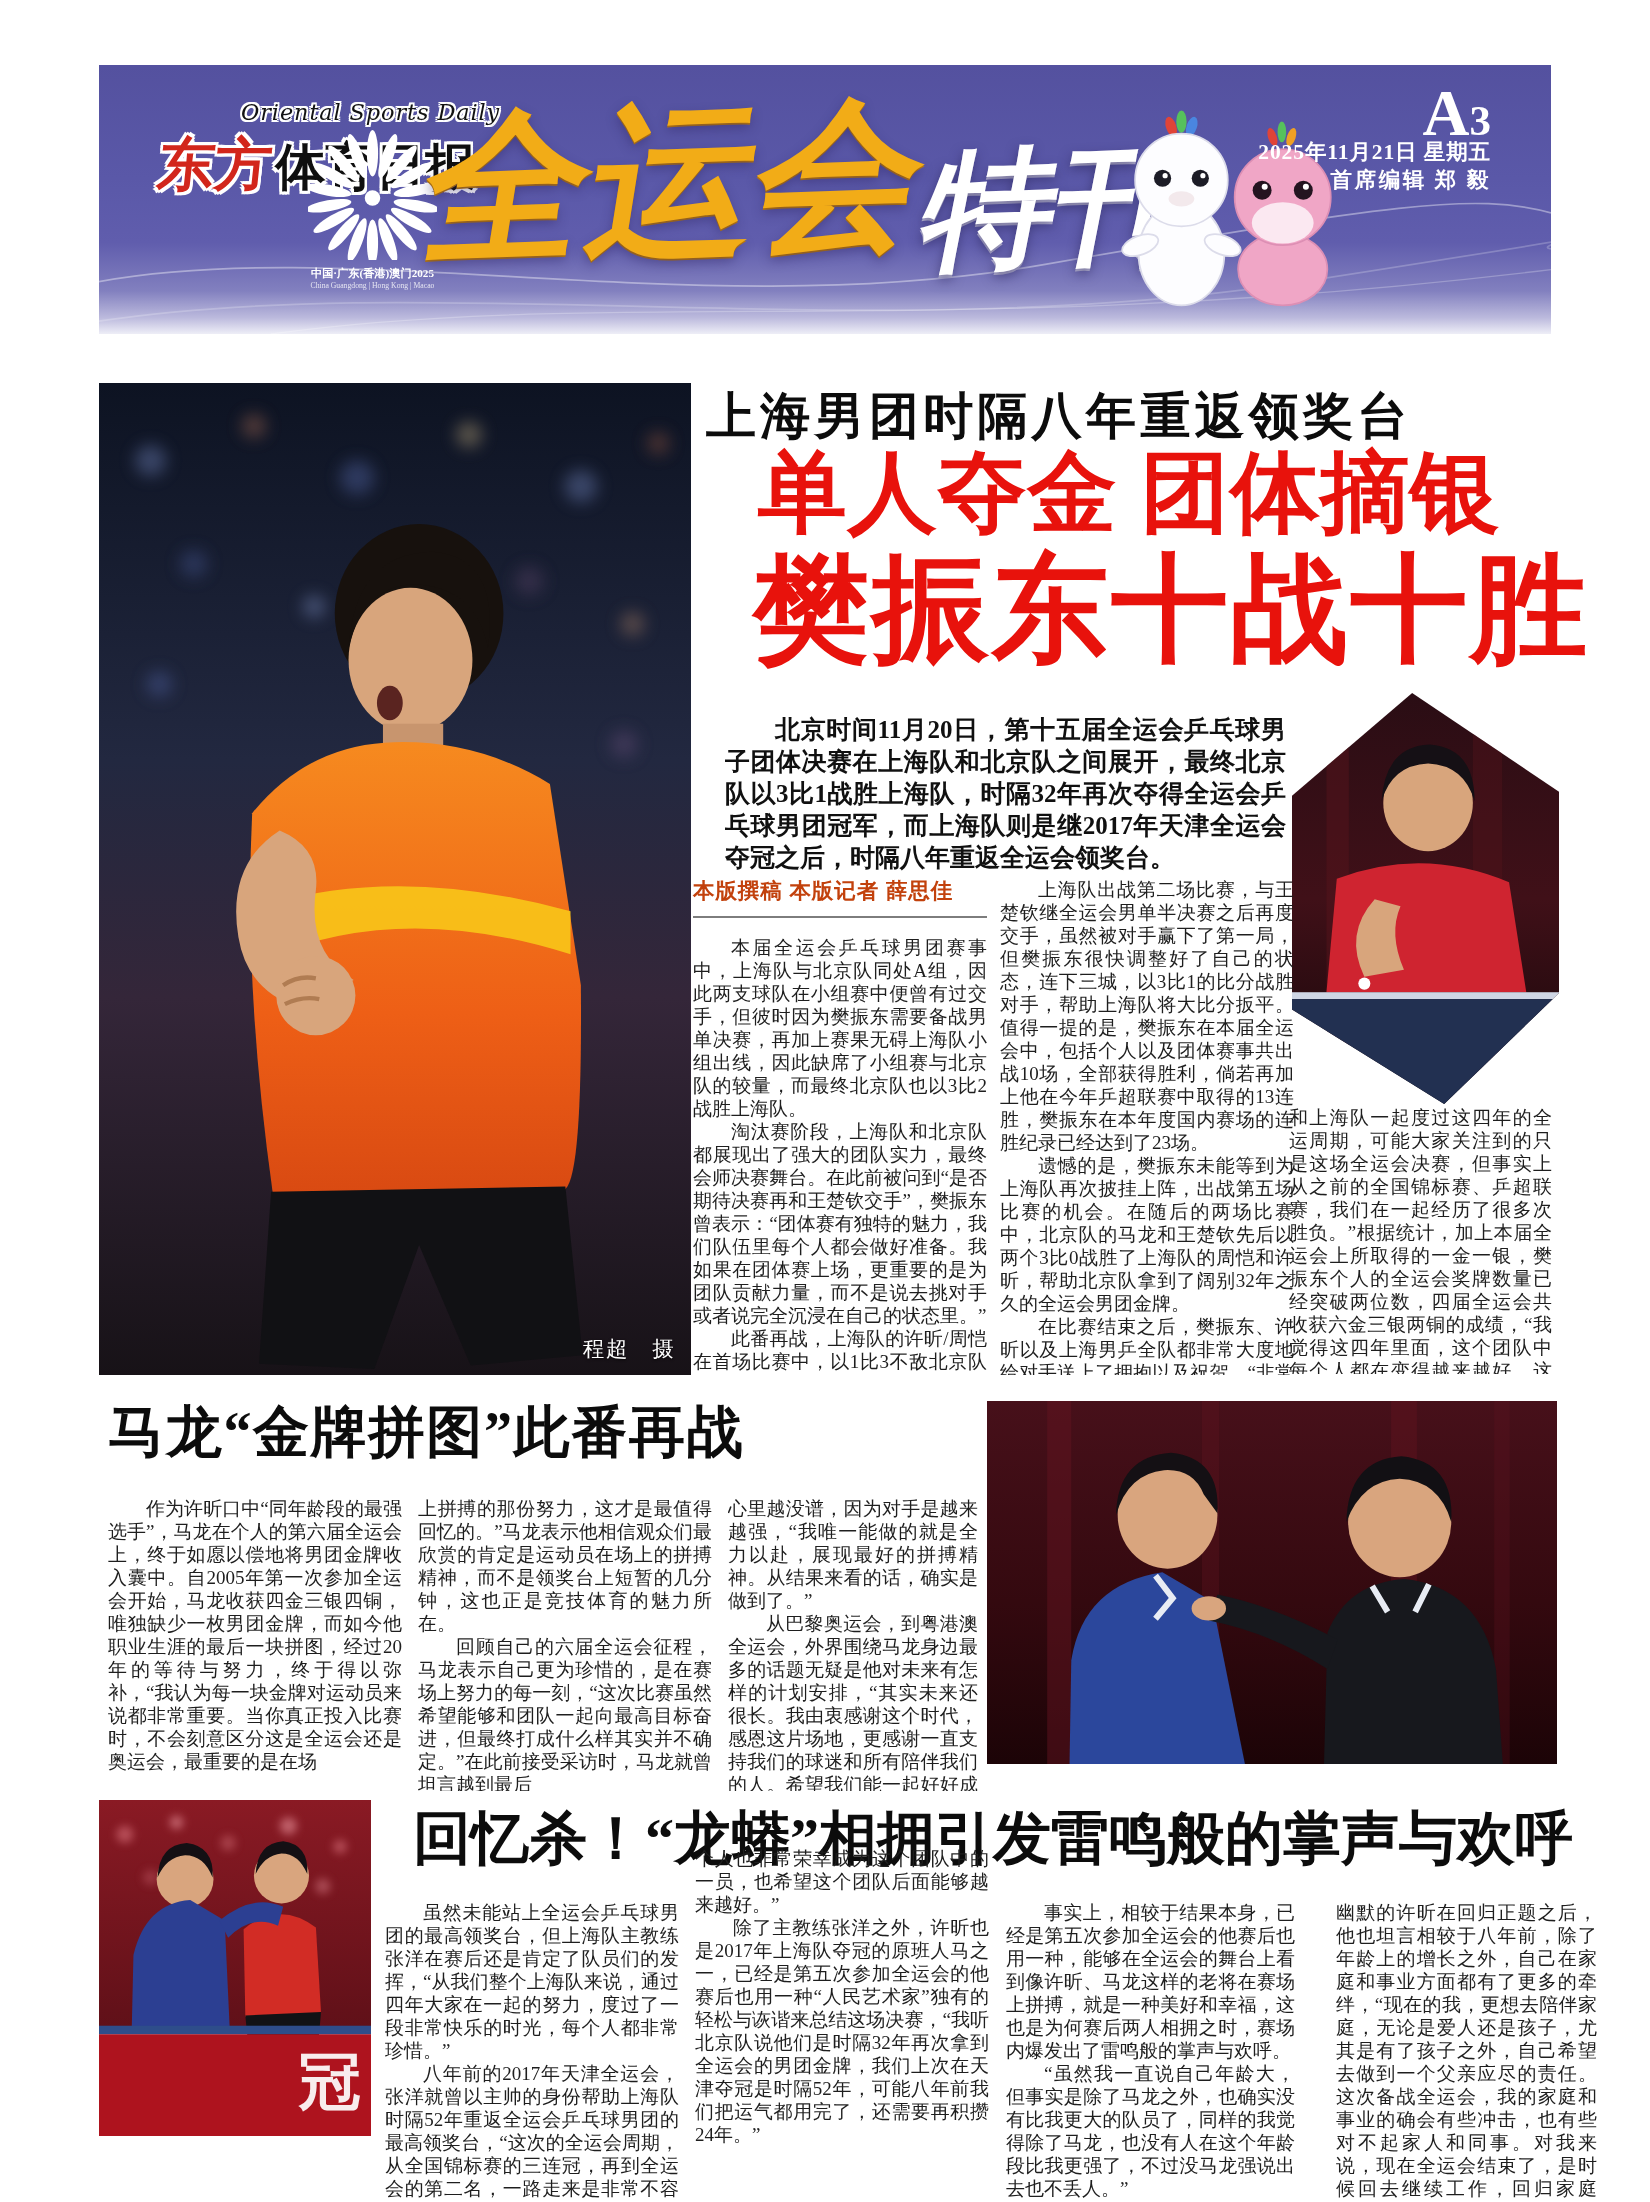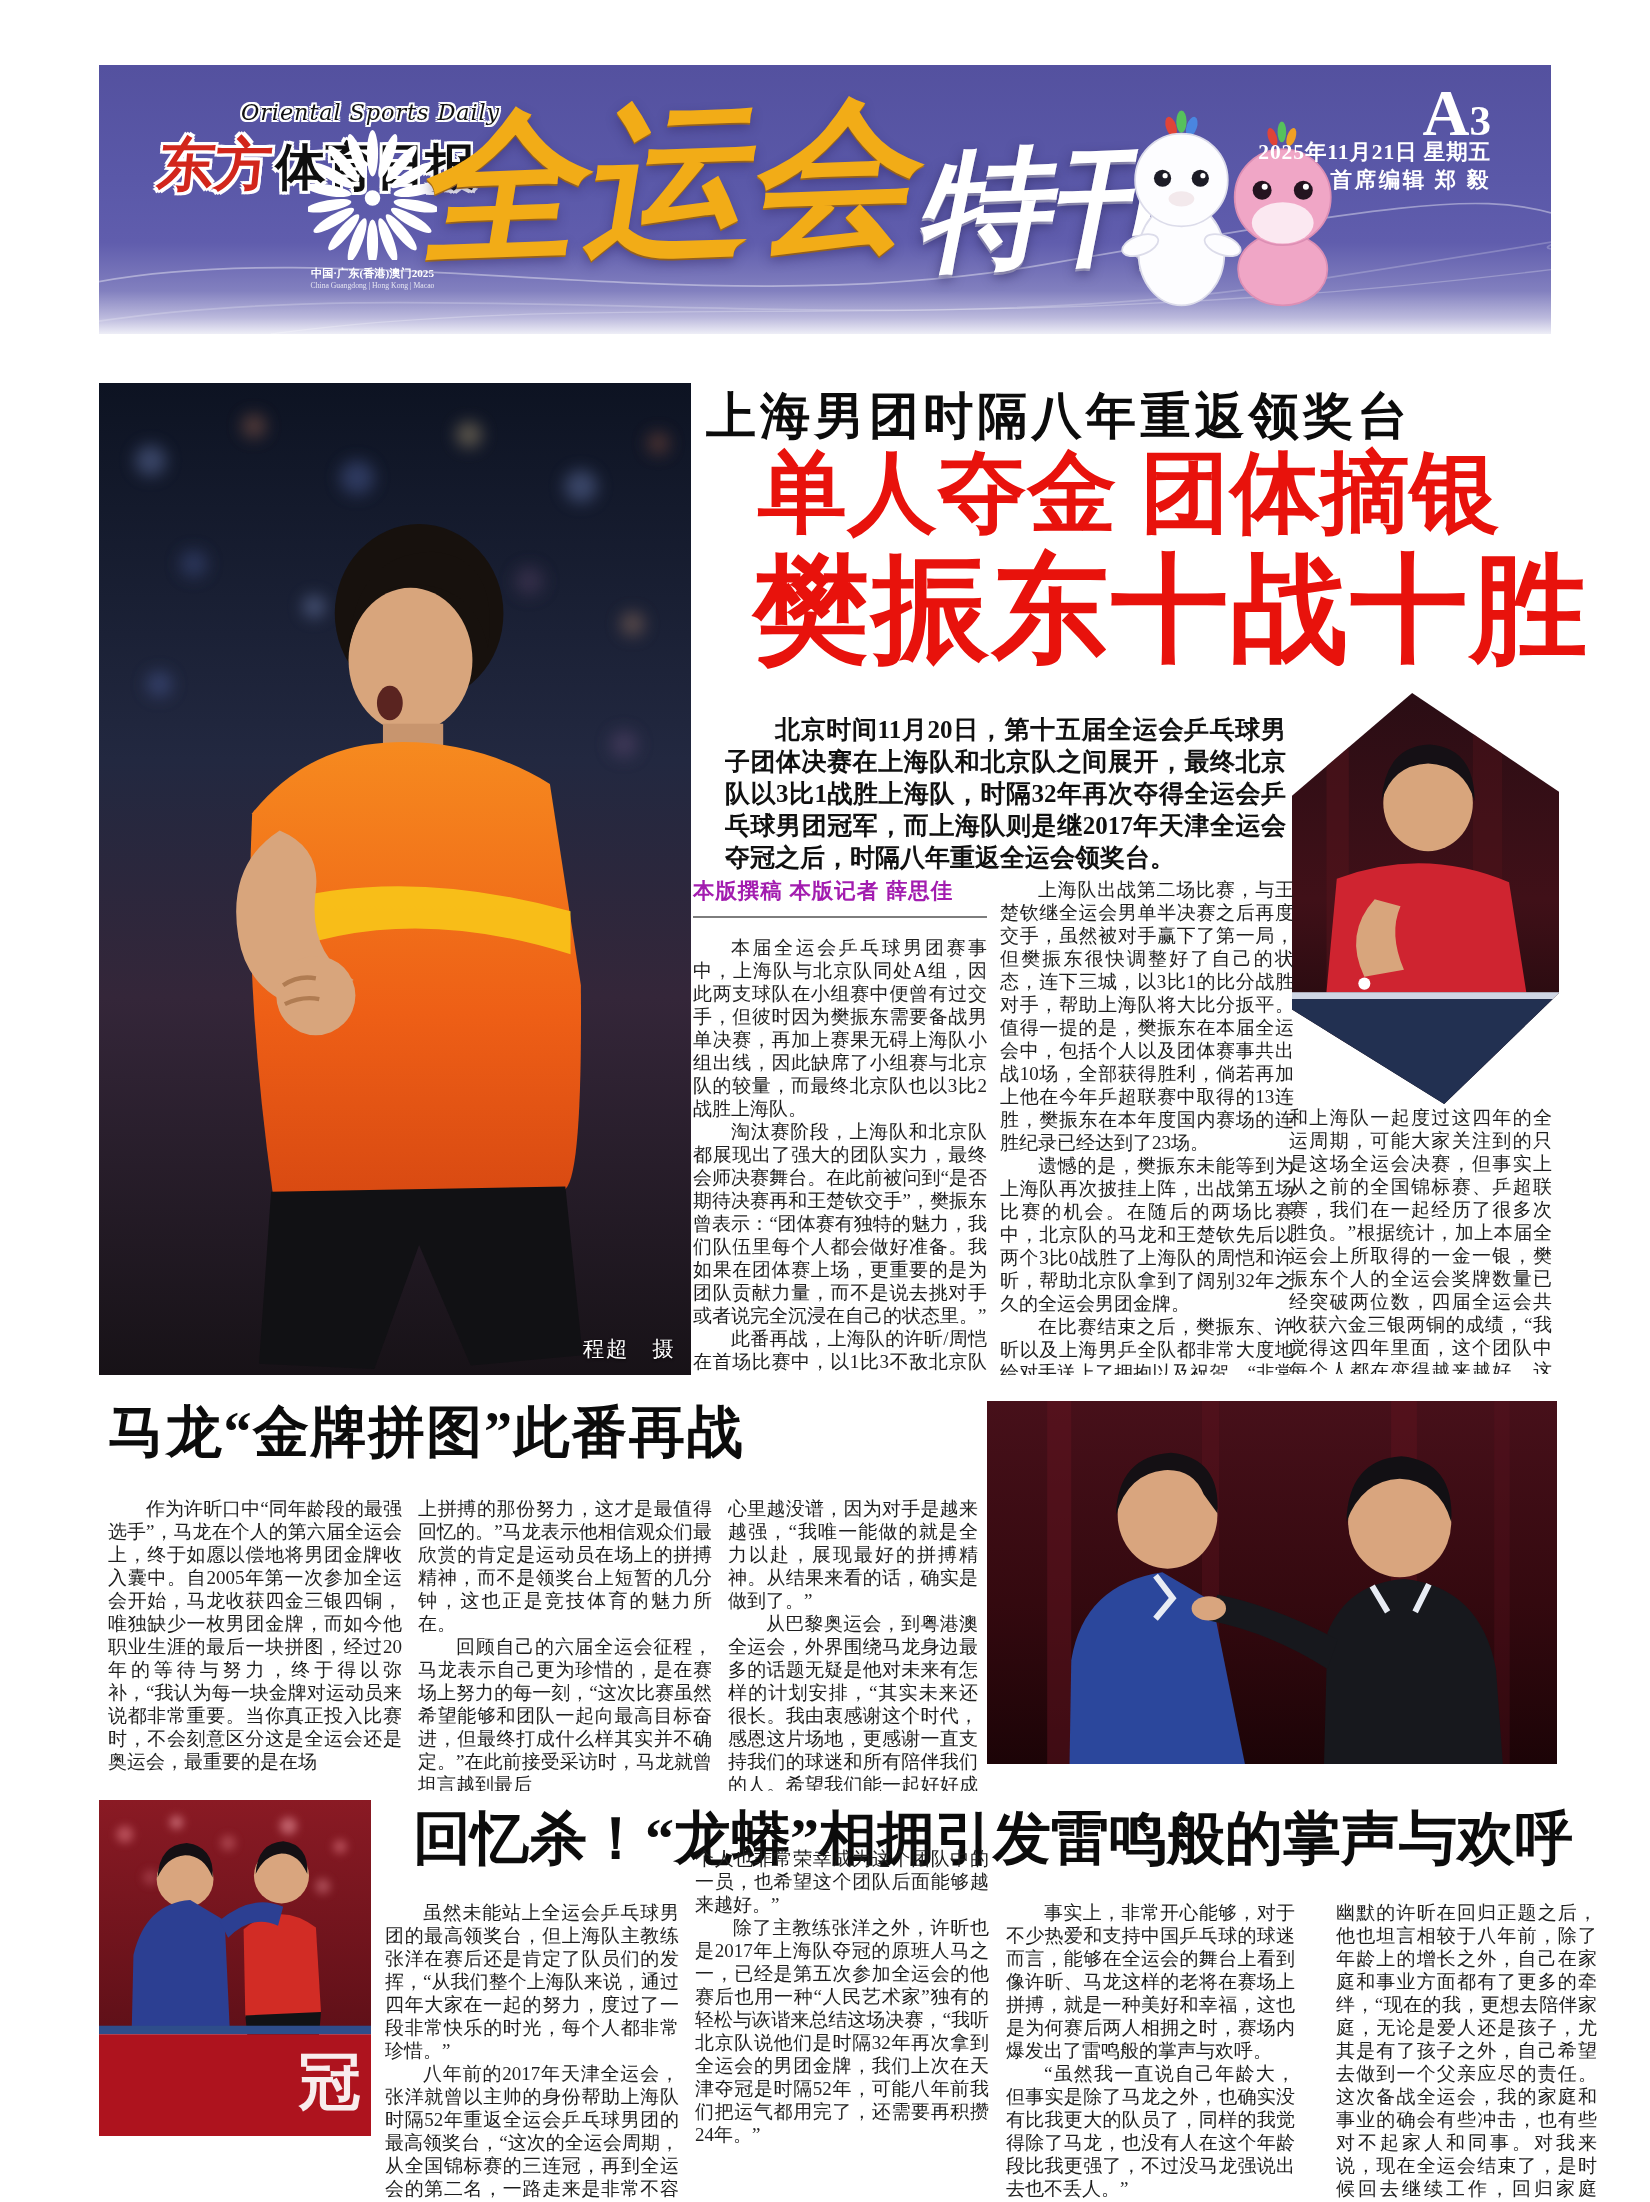--- a/index.html
+++ b/index.html
@@ -83,21 +83,21 @@
     font-family:"Liberation Sans", sans-serif;
     font-size:117px; line-height:1.1; font-weight:900; color:#e8120c; letter-spacing:2.6px; white-space:nowrap;
   }
   .lead-par {
     position:absolute; left:725px; top:714px; width:561px; height:165px; overflow:hidden;
     font-size:25px; line-height:32px; font-weight:bold; color:#101010;
     text-align:justify; text-indent:2em; margin:0;
   }
   .byline {
     position:absolute; left:693px; top:876px; width:294px;
-    font-family:"Liberation Sans", sans-serif; font-size:21.5px; font-weight:bold; color:#a21caf;
+    font-family:"Liberation Sans", sans-serif; font-size:21.5px; font-weight:bold; color:#c2410c;
     padding-bottom:11.2px; border-bottom:2.6px solid #7d7d7d; letter-spacing:0.9px;
   }
 
   .sec-h {
     position:absolute; font-weight:900; color:#0c0c0c; white-space:nowrap; line-height:1;
   }
   .h2 { left:108px; top:1404px; font-size:56px; letter-spacing:1.7px; }
   .h3 { left:385px; top:1810px; width:1216px; font-size:58px; text-align:center; letter-spacing:0px; }
 
   
@@ -390,21 +390,21 @@
 
   <div class="bodycol a3c1">
     <p>虽然未能站上全运会乒乓球男团的最高领奖台，但上海队主教练张洋在赛后还是肯定了队员们的发挥，“从我们整个上海队来说，通过四年大家在一起的努力，度过了一段非常快乐的时光，每个人都非常珍惜。”</p>
     <p>八年前的2017年天津全运会，张洋就曾以主帅的身份帮助上海队时隔52年重返全运会乒乓球男团的最高领奖台，“这次的全运会周期，从全国锦标赛的三连冠，再到全运会的第二名，一路走来是非常不容易的，我</p>
   </div>
   <div class="bodycol a3c2">
     <p style="text-indent:0;">个人也非常荣幸成为这个团队中的一员，也希望这个团队后面能够越来越好。”</p>
     <p>除了主教练张洋之外，许昕也是2017年上海队夺冠的原班人马之一，已经是第五次参加全运会的他赛后也用一种“人民艺术家”独有的轻松与诙谐来总结这场决赛，“我听北京队说他们是时隔32年再次拿到全运会的男团金牌，我们上次在天津夺冠是时隔52年，可能八年前我们把运气都用完了，还需要再积攒24年。”</p>
   </div>
   <div class="bodycol a3c3">
-    <p>事实上，非常开心能够，对于不少热爱和支持中国乒乓球的球迷而言，能够在全运会的舞台上看到像许昕、马龙这样的老将在赛场上拼搏，就是一种美好和幸福，这也是为何赛后两人相拥之时，赛场内爆发出了雷鸣般的掌声与欢呼。</p>
+    <p>事实上，相较于结果本身，已经是第五次参加全运会的他赛后也用一种，能够在全运会的舞台上看到像许昕、马龙这样的老将在赛场上拼搏，就是一种美好和幸福，这也是为何赛后两人相拥之时，赛场内爆发出了雷鸣般的掌声与欢呼。</p>
     <p>“虽然我一直说自己年龄大，但事实是除了马龙之外，也确实没有比我更大的队员了，同样的我觉得除了马龙，也没有人在这个年龄段比我更强了，不过没马龙强说出去也不丢人。”</p>
   </div>
   <div class="bodycol a3c4">
     <p style="text-indent:0;margin-left:28px;">幽默的许昕在回归正题之后，他也坦言相较于八年前，除了年龄上的增长之外，自己在家庭和事业方面都有了更多的牵绊，“现在的我，更想去陪伴家庭，无论是爱人还是孩子，尤其是有了孩子之外，自己希望去做到一个父亲应尽的责任。这次备战全运会，我的家庭和事业的确会有些冲击，也有些对不起家人和同事。对我来说，现在全运会结束了，是时候回去继续工作，回归家庭了。”</p>
   </div>
 
 </div>
 
 
 </body></html>

